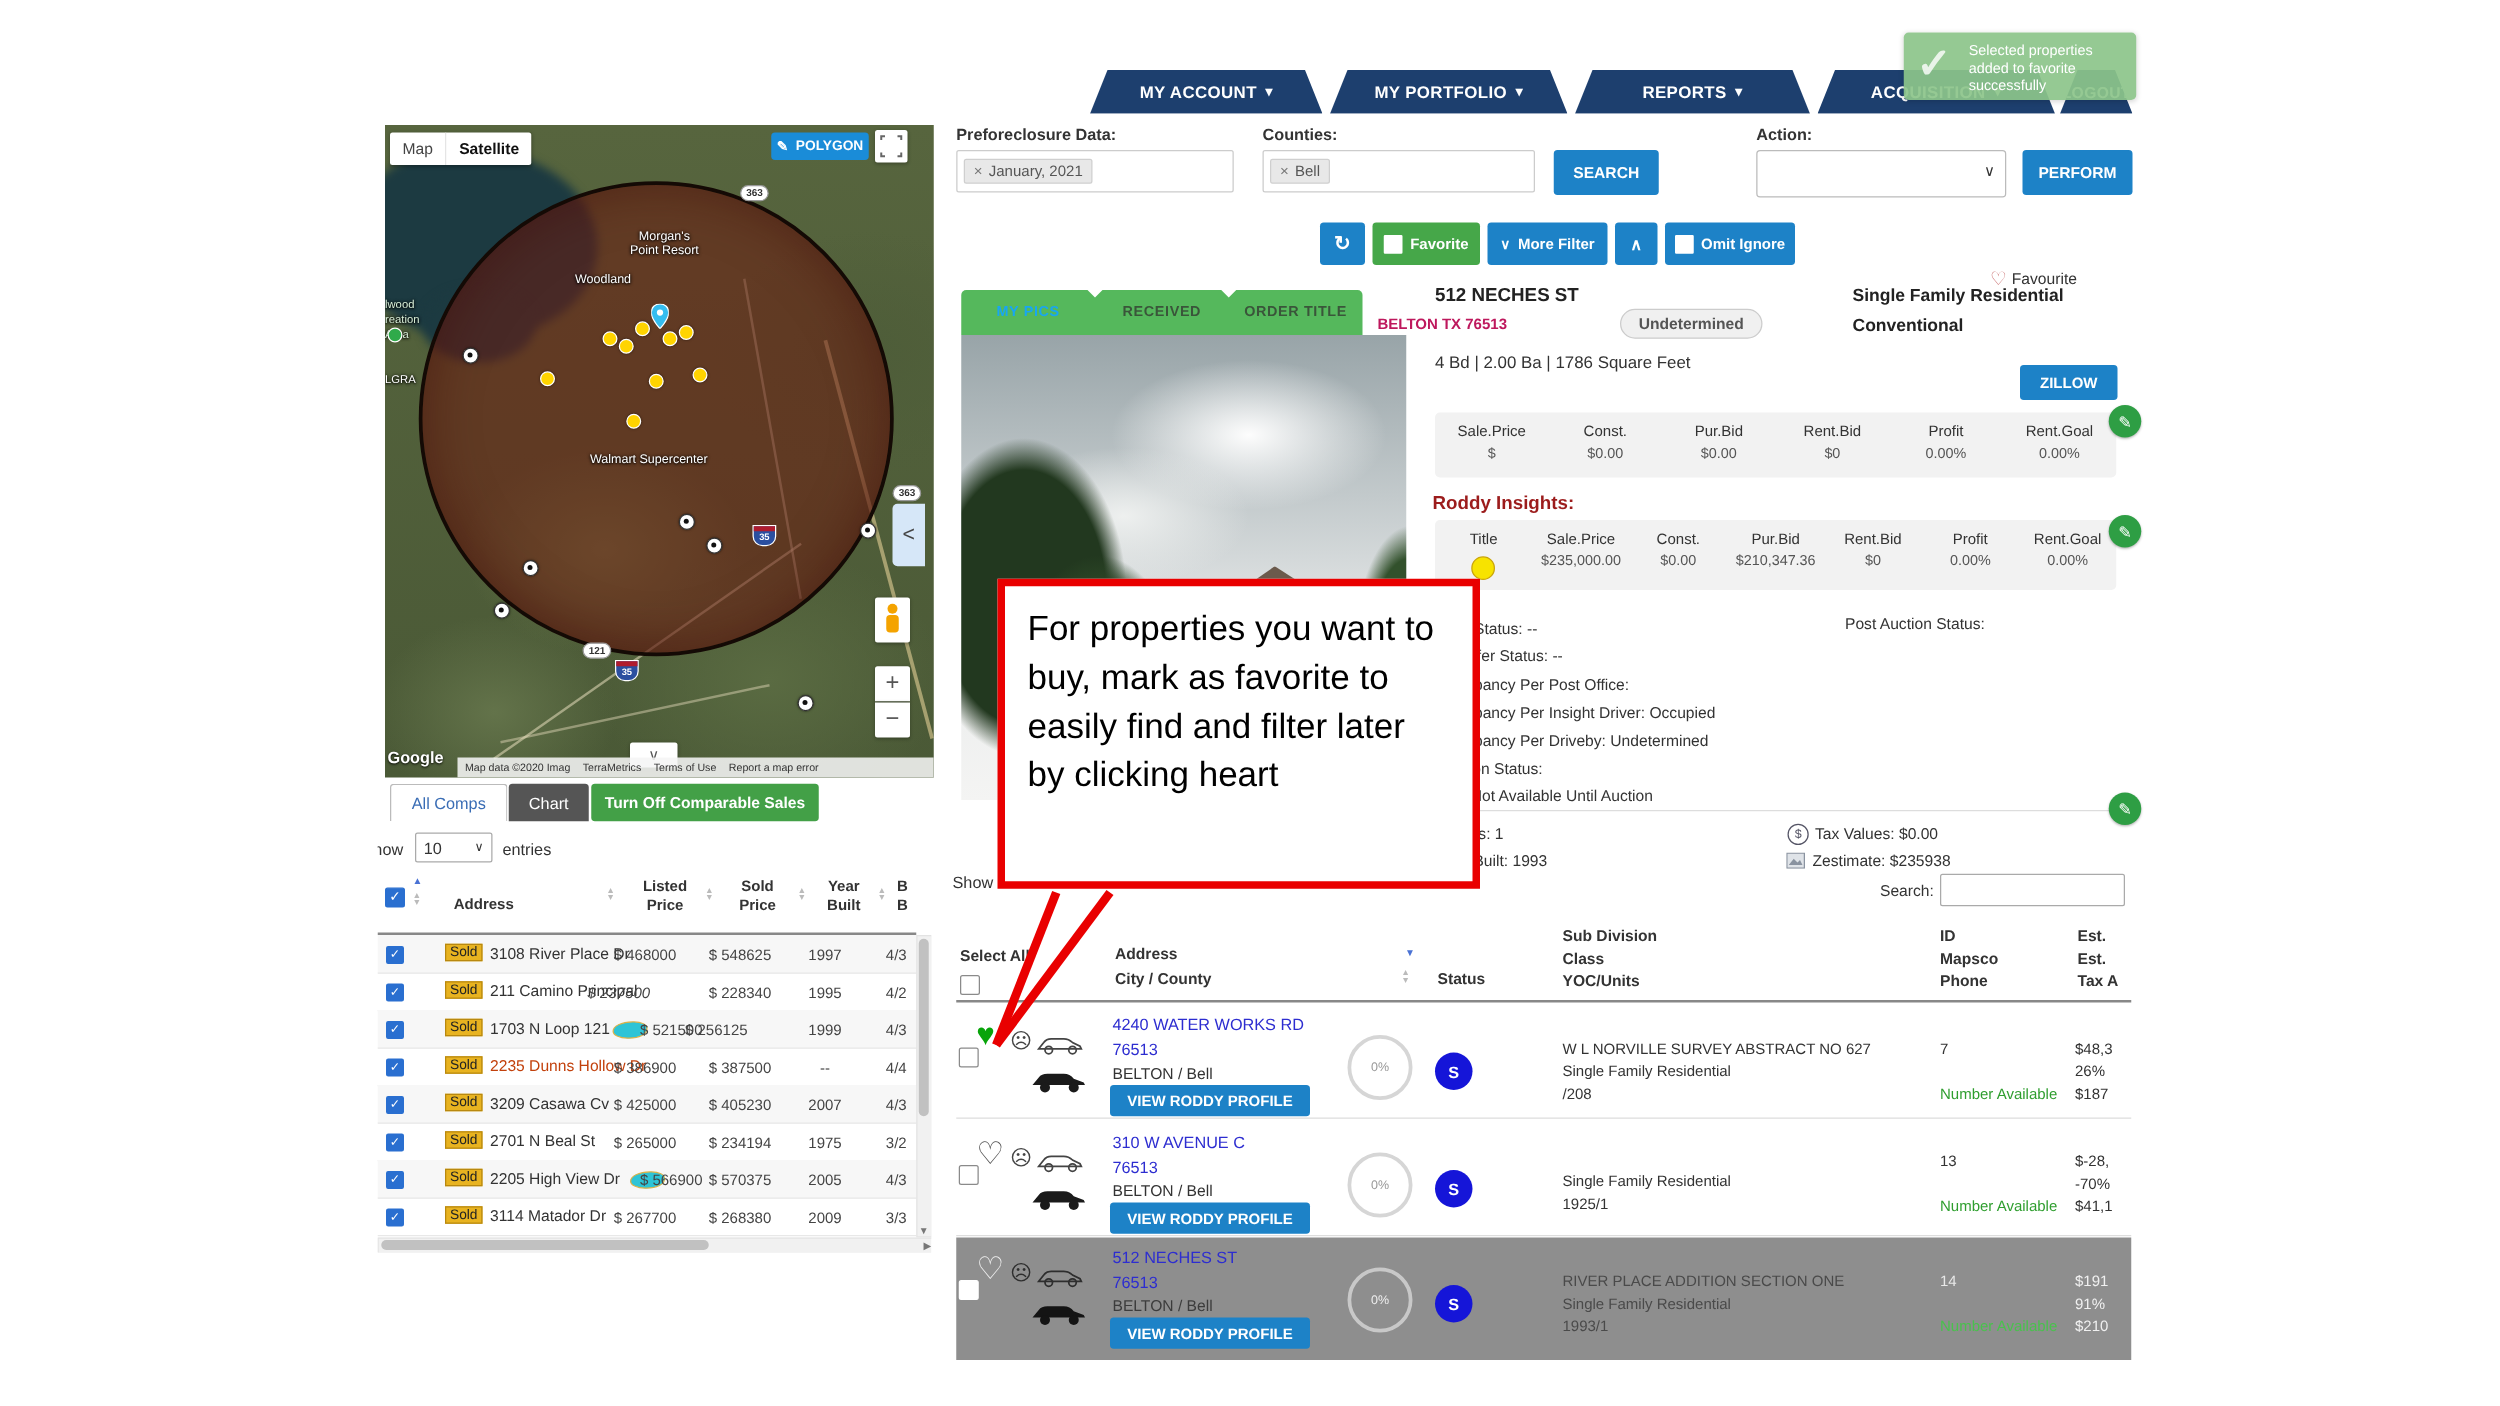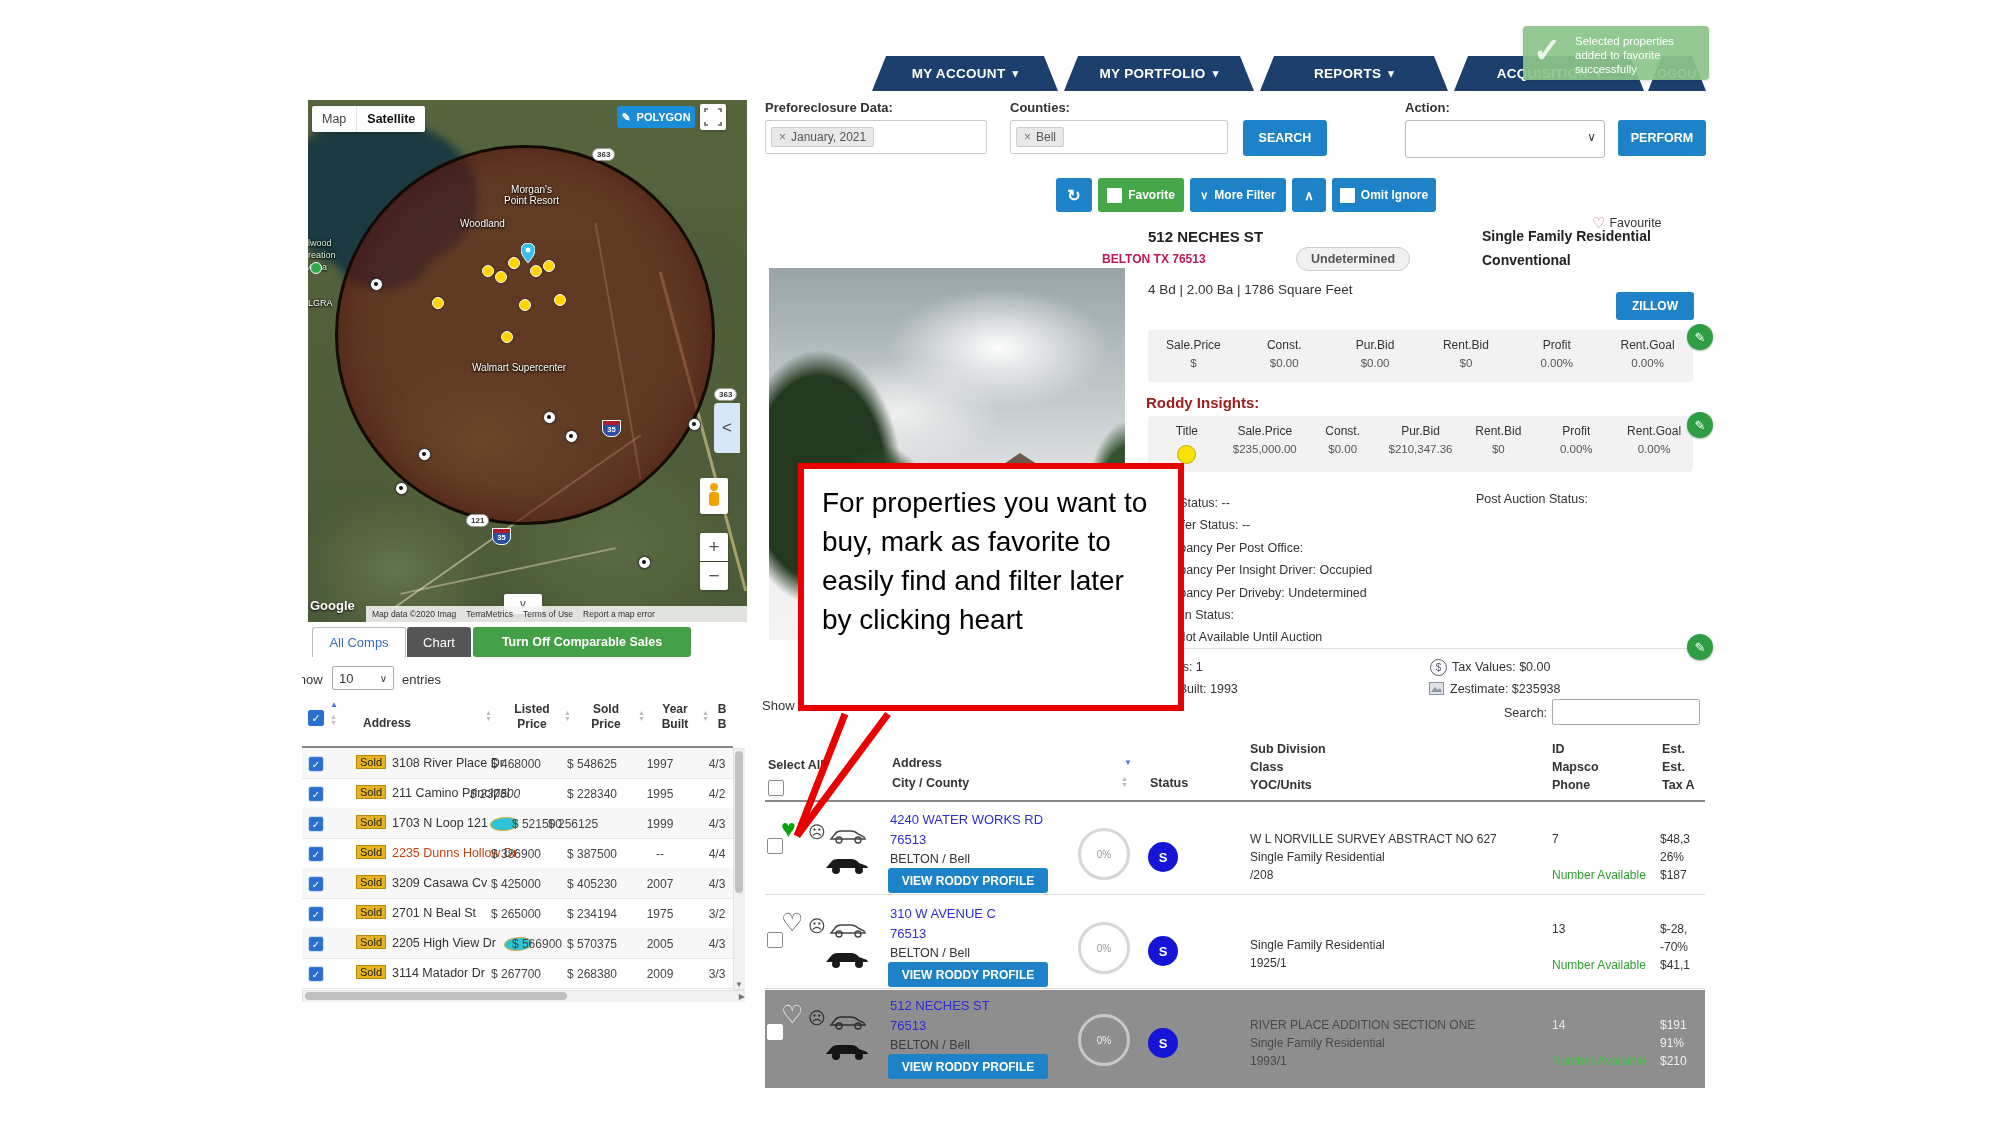--- a/index.html
+++ b/index.html
@@ -179,21 +179,21 @@
     <div class="abs" style="left:58px;top:506px;width:381px;height:16px;background:rgba(245,245,245,.88);display:flex;align-items:center;gap:10px;font-size:8.5px;color:#333;padding-left:6px;box-sizing:border-box;">
       <span>Map data ©2020 Imag</span>
       <span>TerraMetrics</span>
       <span>Terms of Use</span>
       <span>Report a map error</span>
     </div>
   </div>
 
   <div class="abs" style="left:312px;top:627px;width:94px;height:30px;background:#fff;border:1px solid #bbb;border-bottom:none;display:flex;align-items:center;justify-content:center;font-size:13px;color:#3a6db5;box-sizing:border-box;border-radius:3px 3px 0 0;">All Comps</div>
   <div class="abs" style="left:407px;top:627px;width:64px;height:30px;background:#555;color:#fff;display:flex;align-items:center;justify-content:center;font-size:13px;border-radius:3px 3px 0 0;">Chart</div>
-  <div class="abs btn-green" style="left:473px;top:627px;width:218px;height:30px;background:#43a047;font-size:12.5px;border-radius:3px;">Turn Off Comparable Sales</div>
+  <div class="abs btn-green" style="left:473px;top:627px;width:182px;height:30px;background:#43a047;font-size:12.5px;border-radius:3px;">Turn Off Comparable Sales</div>
 
   <div class="abs" style="left:302px;top:662px;width:443px;height:340px;overflow:hidden;">
     <span class="abs t13" style="left:-12px;top:10px;">Show</span>
     <div class="abs inputbox" style="left:30px;top:4px;width:62px;height:24px;border-color:#aaa;display:flex;align-items:center;justify-content:space-between;padding:0 6px;box-sizing:border-box;">
       <span class="t13">10</span>
       <span class="g-down" style="font-size:10px;color:#333;"></span>
     </div>
     <span class="abs t13" style="left:100px;top:10px;">entries</span>
 
     <div class="abs cbx" style="left:6px;top:48px;"></div>
@@ -337,20 +337,27 @@
   <div class="abs btn-blue" style="left:1190px;top:178px;width:96px;height:34px;font-size:12px;">
     <span class="g-down" style="font-size:11px;"></span>
       <span>More Filter</span>
   </div>
   <div class="abs btn-blue g-up" style="left:1292px;top:178px;width:34px;height:34px;font-size:13px;"></div>
   <div class="abs btn-blue" style="left:1332px;top:178px;width:104px;height:34px;font-size:12px;">
     <span class="sq"></span>
       <span>Omit Ignore</span>
   </div>
 
+  <div class="abs" style="left:769px;top:232px;width:321px;height:36px;background:#55b85c;border-radius:4px 4px 0 0;display:flex;">
+    <div style="flex:1;display:flex;align-items:center;justify-content:center;font-size:11.5px;font-weight:bold;letter-spacing:.5px;color:#18a6f2;">MY PICS</div>
+    <div style="flex:1;display:flex;align-items:center;justify-content:center;font-size:11.5px;font-weight:bold;letter-spacing:.5px;color:#3a553a;">RECEIVED</div>
+    <div style="flex:1;display:flex;align-items:center;justify-content:center;font-size:11.5px;font-weight:bold;letter-spacing:.5px;color:#3a553a;">ORDER TITLE</div>
+    <div class="notch" style="left:101px;"></div>
+    <div class="notch" style="left:208px;"></div>
+  </div>
 
   <div class="abs" style="left:769px;top:268px;width:356px;height:372px;overflow:hidden;background:linear-gradient(#98a4a8 0%,#c3cacc 35%,#e9ebeb 65%,#f4f4f3 100%);">
     <div class="abs" style="left:120px;top:20px;width:220px;height:120px;background:radial-gradient(closest-side,#fdfdfd,rgba(253,253,253,0));"></div>
     <div class="abs" style="left:30px;top:90px;width:200px;height:110px;background:radial-gradient(closest-side,#eef0ef,rgba(238,240,239,0));"></div>
     <div class="abs" style="left:-60px;top:40px;width:220px;height:340px;background:radial-gradient(closest-side,#22381f 60%,rgba(34,56,31,0) 75%);"></div>
     <div class="abs" style="left:30px;top:150px;width:160px;height:240px;background:radial-gradient(closest-side,#2b4526 60%,rgba(43,69,38,0) 78%);"></div>
     <div class="abs" style="left:300px;top:120px;width:120px;height:260px;background:radial-gradient(closest-side,#32512c 55%,rgba(50,81,44,0) 75%);"></div>
     <div class="abs" style="left:150px;top:185px;width:210px;height:70px;background:#6b5a4c;clip-path:polygon(0 100%,48% 0,100% 100%);"></div>
     <div class="abs" style="left:170px;top:250px;width:180px;height:125px;background:#b9a68e;"></div>
   </div>

